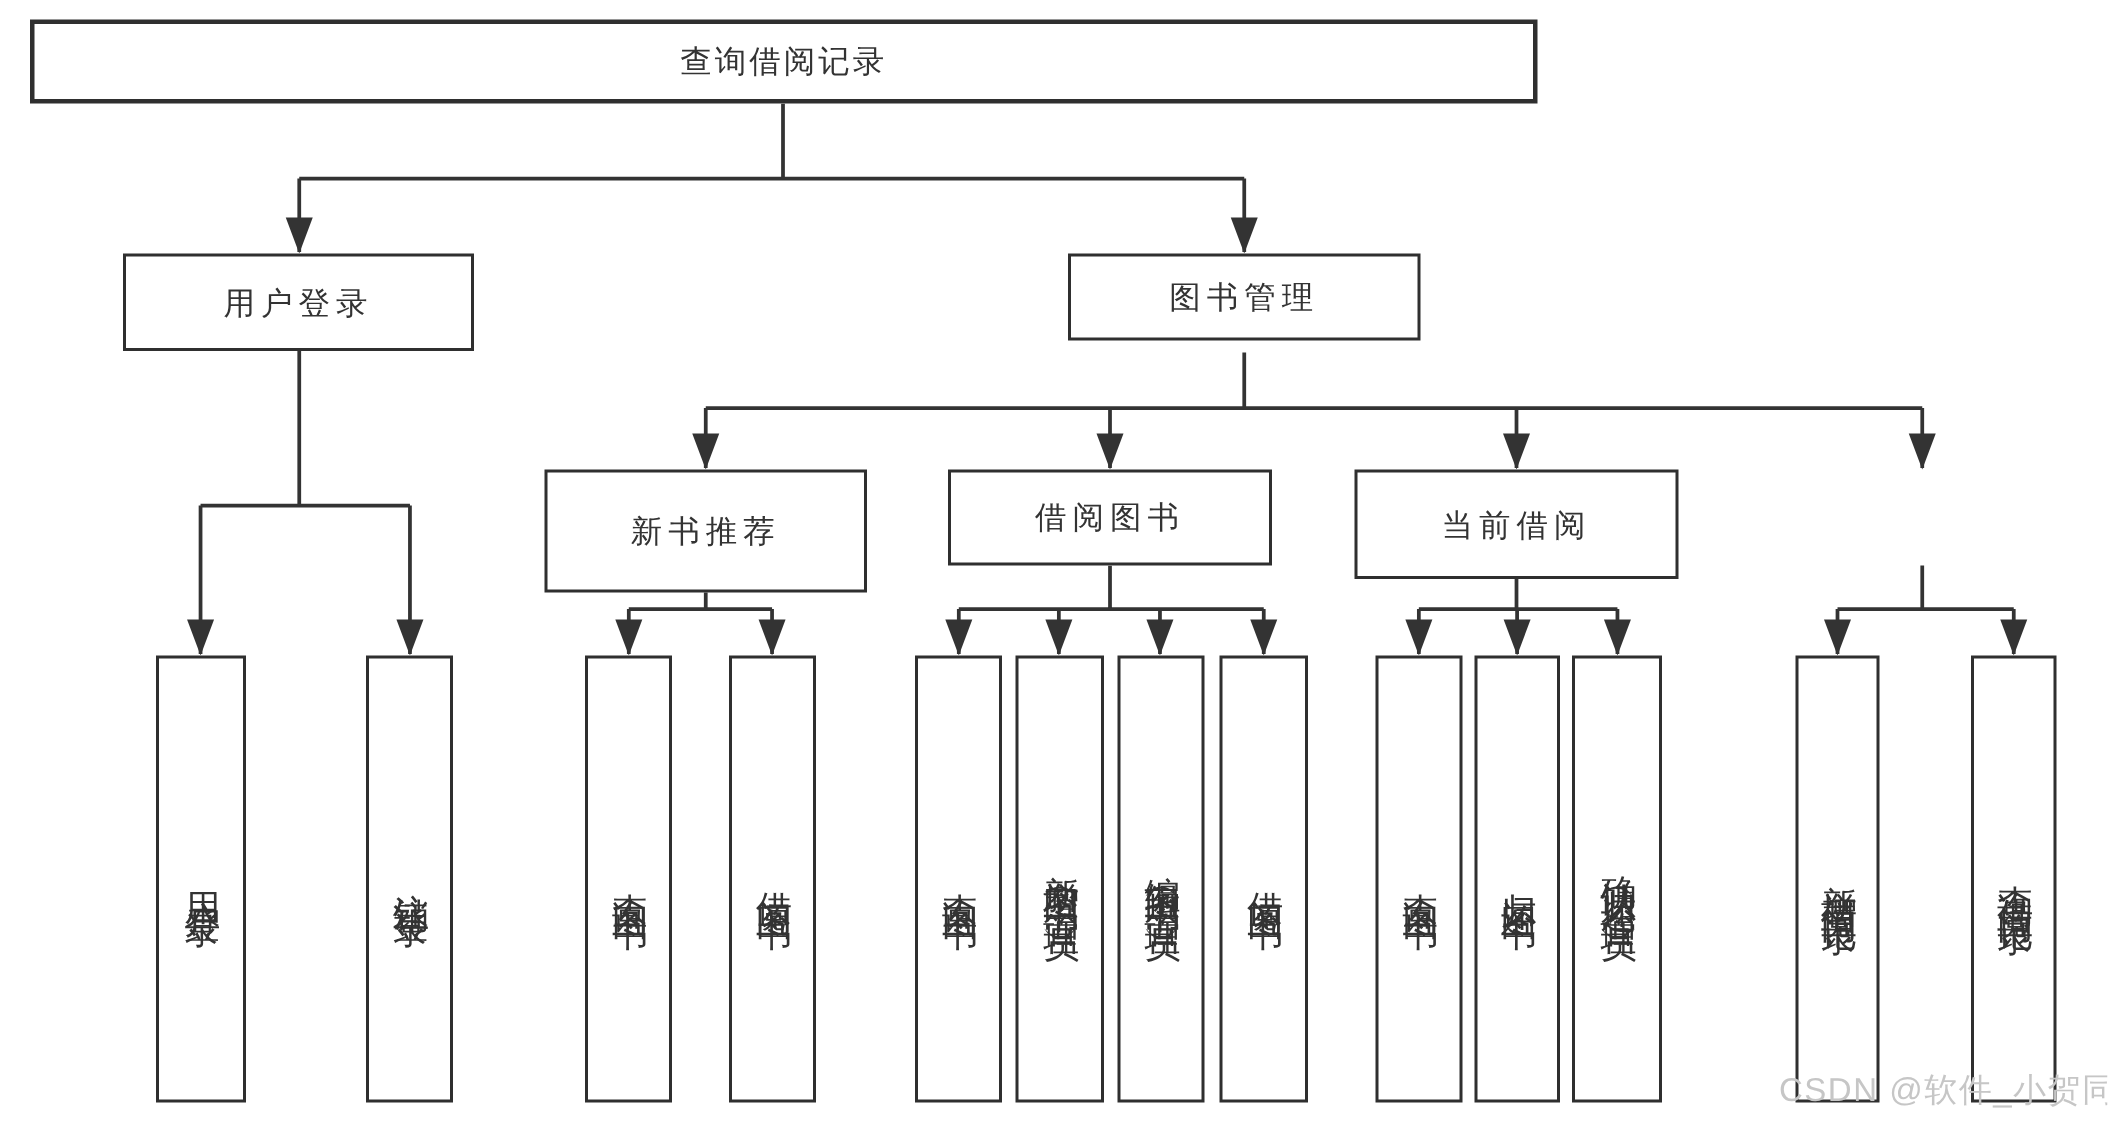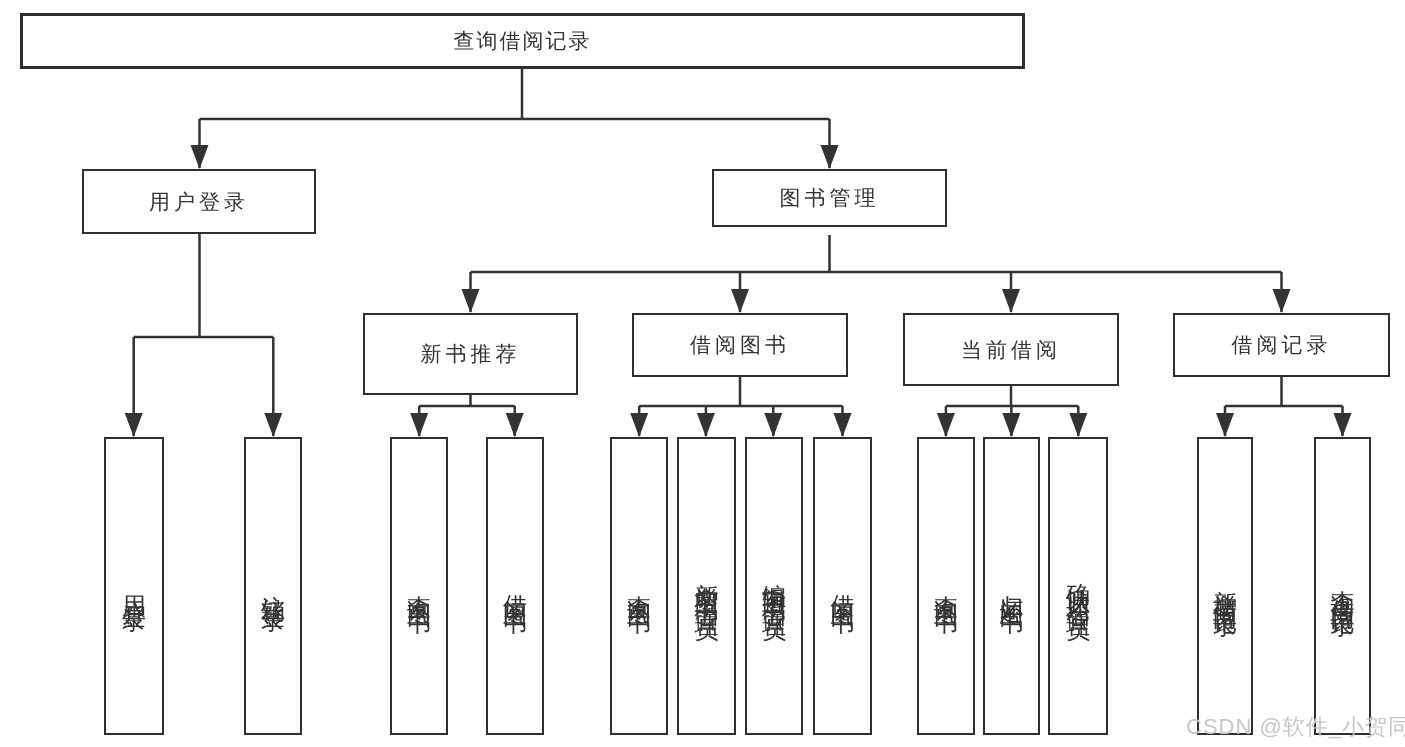--- a/index.html
+++ b/index.html
@@ -84,23 +84,20 @@
 
   <div class="node" style="left:363px;top:313px;width:215px;height:82px">
     <span class="hlabel">新书推荐</span>
   </div>
   <div class="node" style="left:632px;top:313px;width:216px;height:64px">
     <span class="hlabel">借阅图书</span>
   </div>
   <div class="node" style="left:903px;top:313px;width:216px;height:73px">
     <span class="hlabel">当前借阅</span>
   </div>
-  <div class="node" style="left:1173px;top:313px;width:217px;height:64px">
-    <span class="hlabel">借阅记录</span>
-  </div>
 
   <div class="node leaf" style="left:104px;top:437px;width:60px;height:298px">
     <span class="vlabel">用户登录</span>
   </div>
   <div class="node leaf" style="left:244px;top:437px;width:58px;height:298px">
     <span class="vlabel">注销登录</span>
   </div>
   <div class="node leaf" style="left:390px;top:437px;width:58px;height:298px">
     <span class="vlabel">查询图书</span>
   </div>

